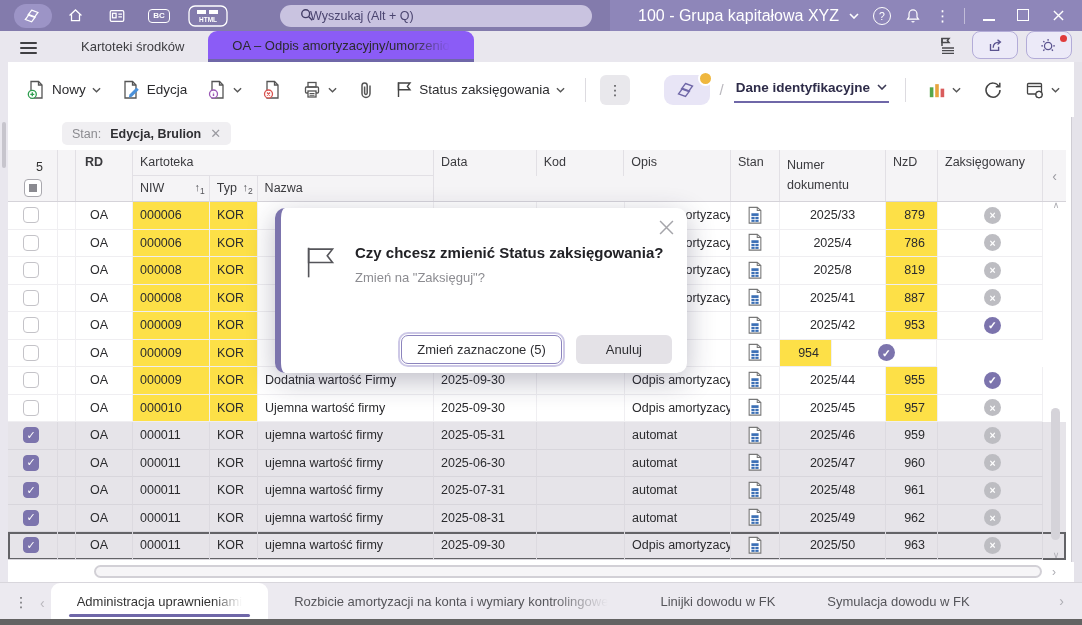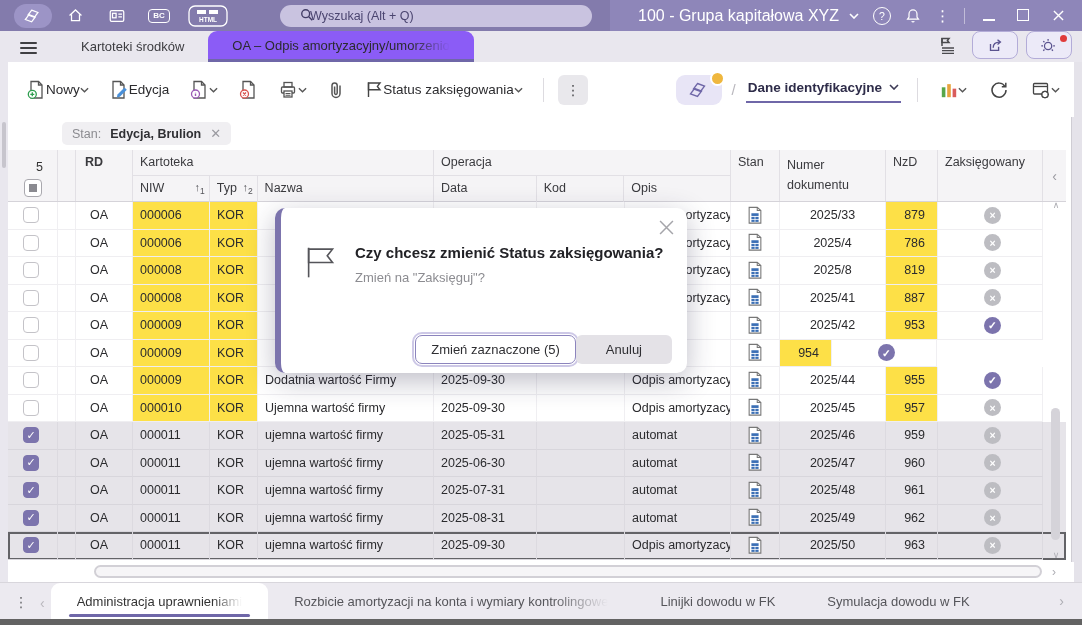--- a/index.html
+++ b/index.html
@@ -30,21 +30,21 @@
   .hamburger i{display:block;width:17px;height:2px;background:#3f3f42;border-radius:1px;}
   #nav-tabs-container{display:flex;align-items:flex-end;margin-left:20px;height:31px;}
   .navtab{height:31px;display:flex;align-items:center;padding:0 24px;font-size:13px;color:#3c3c40;white-space:nowrap;}
   .navtab.active{background:#8b5cf6;border-radius:9px 9px 0 0;border-bottom:3px solid #6f67a8;height:28px;max-width:240px;overflow:hidden;color:#2b2b2e;}
   .fade-label{-webkit-mask-image:linear-gradient(90deg,#000 82%,transparent 100%);mask-image:linear-gradient(90deg,#000 82%,transparent 100%);}
   .nav-right{margin-left:auto;display:flex;align-items:center;gap:8px;padding:0 10px 3px 0;}
   .pillbtn{width:44px;height:26px;background:#eceaf8;border:1px solid #b3acd8;border-radius:8px;display:flex;align-items:center;justify-content:center;position:relative;}
 
   
   .toolbar{position:absolute;left:8px;top:62px;width:1066px;height:55px;background:#fff;display:flex;align-items:center;padding:0 8px 0 12px;box-sizing:border-box;z-index:20;}
-  .tbtn{display:flex;align-items:center;gap:0;padding:5px 6px;border-radius:6px;font-size:13.5px;color:#2b2b2e;white-space:nowrap;}
+  .tbtn{display:flex;align-items:center;gap:6px;padding:5px 6px;border-radius:6px;font-size:13.5px;color:#2b2b2e;white-space:nowrap;}
   .tgroup{display:flex;align-items:center;gap:8px;}
   .vsep{width:1px;height:24px;background:#dddbe0;margin:0 6px;}
   .kebab-btn{width:30px;height:30px;background:#e9e8ec;border-radius:6px;display:flex;align-items:center;justify-content:center;font-size:14px;color:#4a4a4e;}
   .tool-right{margin-left:auto;display:flex;align-items:center;gap:10px;}
   .recpill{width:46px;height:30px;background:#e8e5f6;border-radius:9px;display:flex;align-items:center;justify-content:center;position:relative;}
   .yellowdot{position:absolute;right:-3px;top:-4px;width:11px;height:11px;border-radius:50%;background:#efb73e;border:2px solid #fff;}
   .slash{color:#b9b7bd;font-size:15px;}
   .viewsel{display:flex;align-items:center;gap:7px;padding:3px 2px 6px 2px;border-bottom:2px solid #6f67a8;font-size:13.5px;font-weight:700;color:#2e2c49;}
 
   
@@ -119,21 +119,21 @@
   .btab.active::after{content:"";position:absolute;left:18px;right:18px;bottom:2px;height:3px;background:#6f67a8;border-radius:2px;}
   .bt-chev-r{margin:0 18px 10px auto;color:#aeaeb4;font-size:14px;}
   .footerstrip{position:absolute;left:0;top:619px;width:1082px;height:6px;background:#636363;z-index:11;}
 
   
   .dialog{position:absolute;left:275px;top:208px;width:412px;height:165px;background:#fff;border-radius:10px;border-left:6px solid #7c74ad;box-shadow:0 8px 28px rgba(40,35,70,.3);z-index:40;box-sizing:border-box;}
   .dlg-close{position:absolute;top:12px;right:12px;width:16px;height:16px;}
   .dlg-flag{position:absolute;left:20px;top:34px;}
   .dlg-title{position:absolute;left:74px;top:36px;font-size:15px;font-weight:700;color:#222226;white-space:nowrap;}
   .dlg-sub{position:absolute;left:74px;top:62px;font-size:13px;color:#8c8c91;}
-  .dlg-actions{position:absolute;right:15px;bottom:9px;display:flex;margin-left:42px;}
+  .dlg-actions{position:absolute;right:15px;bottom:9px;display:flex;gap:14px;margin-left:42px;}
   .btn-primary{background:#fff;border:1.5px solid #8c84bd;outline:2px solid #cdc8e6;outline-offset:1px;border-radius:7px;padding:6px 15px;font-size:13px;color:#2f2f33;font-family:inherit;}
   .btn-gray{background:#e4e2e7;border:none;border-radius:6px;padding:6px 30px;font-size:13px;color:#2f2f33;font-family:inherit;}
 
   svg{display:block;}
 </style>
 </head>
 <body>
 
 <div class="app">
 
@@ -439,21 +439,20 @@
           <div class="subcell" style="width:48px">
             <span>Typ</span>
             <span class="sort">↑<sub>2</sub></span>
           </div>
           <div class="subcell" style="width:176px">
             <span>Nazwa</span>
           </div>
         </div>
       </div>
       <div class="hblk grp" style="width:297px">
-        <div class="hlabel">Operacja</div>
         <div class="subrow">
           <div class="subcell" style="width:103px">
               <span>Data</span>
             </div>
           <div class="subcell" style="width:88px">
               <span>Kod</span>
             </div>
           <div class="subcell" style="width:106px">
               <span>Opis</span>
             </div>

